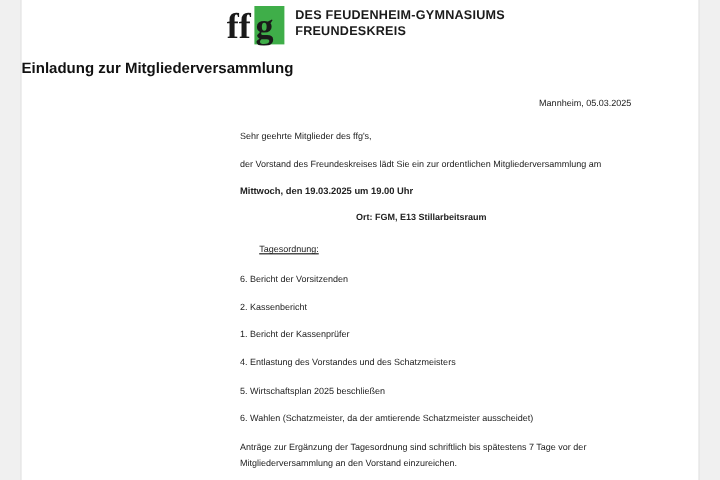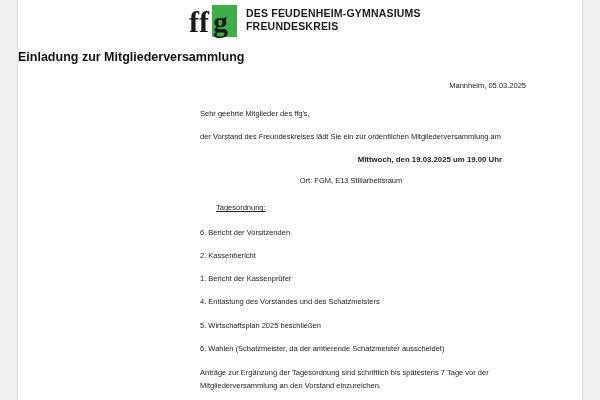--- a/index.html
+++ b/index.html
@@ -87,31 +87,32 @@
     position: absolute;
     left: 182px;
     right: 40px;
     top: 108px;
     font-size: 7.5px;
     color: #222;
     line-height: 1.5;
   }
   .p { margin: 0 0 11px 0; }
   .center-bold {
-    text-align: right;
+    text-align: left;
     font-weight: bold;
     font-size: 7.8px;
     margin: 0 0 9px 0;
     padding-right: 40px;
   }
   .center-plain {
     text-align: center;
     font-size: 7.5px;
     margin: 0 0 16px 0;
     padding-right: 40px;
+    font-weight: bold;
   }
   .agenda-head {
     margin: 0 0 13px 16px;
     text-decoration: underline;
     font-size: 7.5px;
   }
   .agenda-item {
     margin: 0 0 12px 0;
     font-size: 7.5px;
   }

